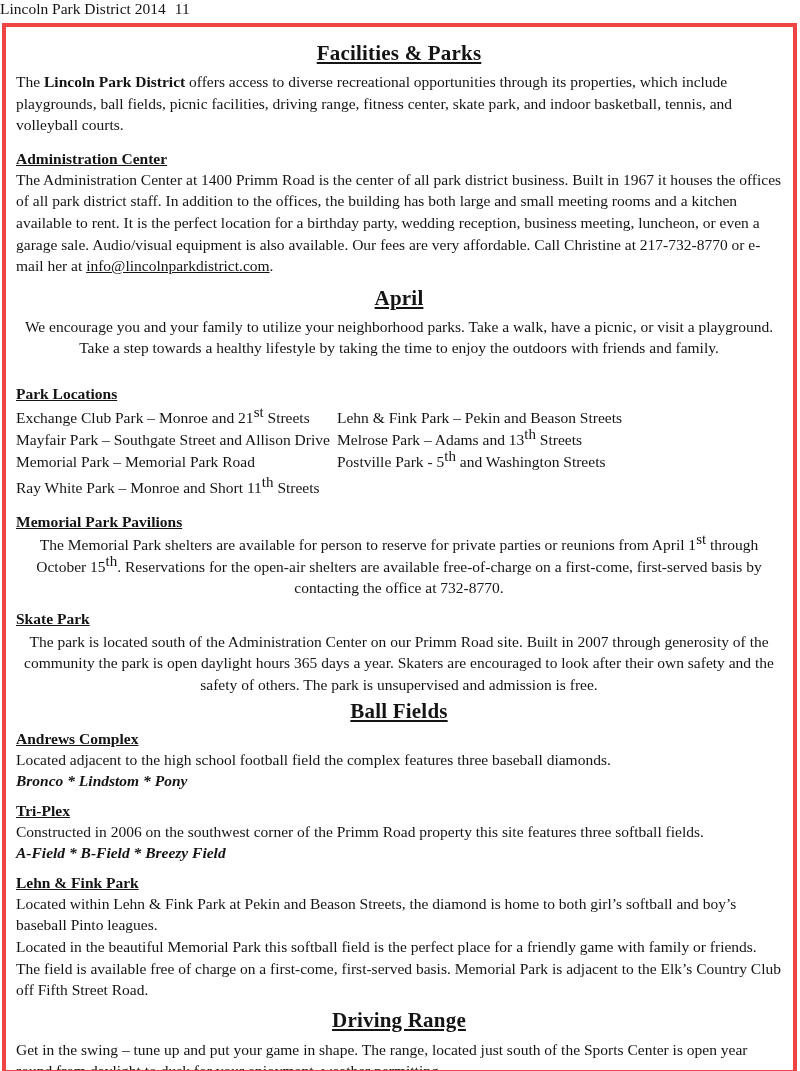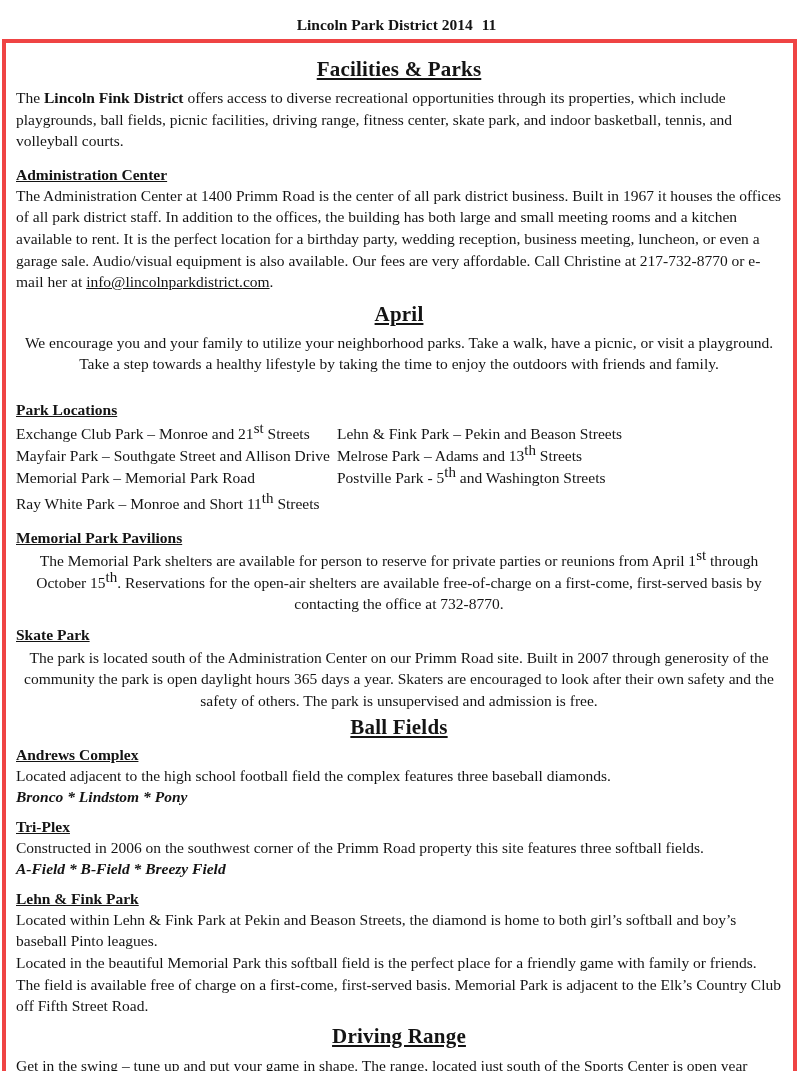--- a/index.html
+++ b/index.html
@@ -10,25 +10,25 @@
   body {
     width: 800px;
     height: 1071px;
     color: #141414;
     font-family: "Liberation Serif", "DejaVu Serif", serif;
     font-size: 15.5px;
     position: relative;
     overflow: hidden;
   }
   .page-header {
-    font-weight: 700;
-    text-align: center;
+    font-weight: 400;
+    text-align: left;
     font-size: 15.5px;
     line-height: 15px;
-    padding: 17px 7px 0 0;
+    padding: 1px 7px 0 0;
     height: 14px;
     white-space: nowrap;
   }
   .page-header .pagenum { margin-left: 9px; }
   .content-box {
     margin: 8px 3px 0 2px;
     border: 4px solid #ef4444;
     box-sizing: border-box;
     height: 1051px;
     padding: 2px 11px 0 10px;
@@ -89,21 +89,21 @@
 <body>
 
 <div class="page-header">
   <span>Lincoln Park District 2014</span><span class="pagenum">11</span>
 </div>
 
 <div class="content-box">
 
   <h1 class="sec"><span class="u">Facilities &amp; Parks</span></h1>
 
-  <p class="body"><span>The </span><b class="inline-bold">Lincoln Fink District</b><span> offers access to diverse recreational opportunities through its properties, which include playgrounds, ball fields, picnic facilities, driving range, fitness center, skate park, and indoor basketball, tennis, and volleyball courts.</span></p>
+  <p class="body"><span>The </span><b class="inline-bold">Lincoln Park District</b><span> offers access to diverse recreational opportunities through its properties, which include playgrounds, ball fields, picnic facilities, driving range, fitness center, skate park, and indoor basketball, tennis, and volleyball courts.</span></p>
 
   <h2 class="sub"><span class="u">Administration Center</span></h2>
   <p class="body"><span>The Administration Center at 1400 Primm Road is the center of all park district business. Built in 1967 it houses the offices of all park district staff. In addition to the offices, the building has both large and small meeting rooms and a kitchen available to rent. It is the perfect location for a birthday party, wedding reception, business meeting, luncheon, or even a garage sale. Audio/visual equipment is also available. Our fees are very affordable. Call Christine at 217-732-8770 or e-mail her at </span><a class="email">info@lincolnparkdistrict.com</a><span>.</span></p>
 
   <h1 class="sec" style="margin-top:9px;"><span class="u">April</span></h1>
 
   <p class="body gap-sm"><span>We encourage you and your family to utilize your neighborhood parks. Take a walk, have a picnic, or visit a playground. Take a step towards a healthy lifestyle by taking the time to enjoy the outdoors with friends and family.</span></p>
 
   <h2 class="sub" style="margin-top:24px;"><span class="u">Park Locations</span></h2>
 

